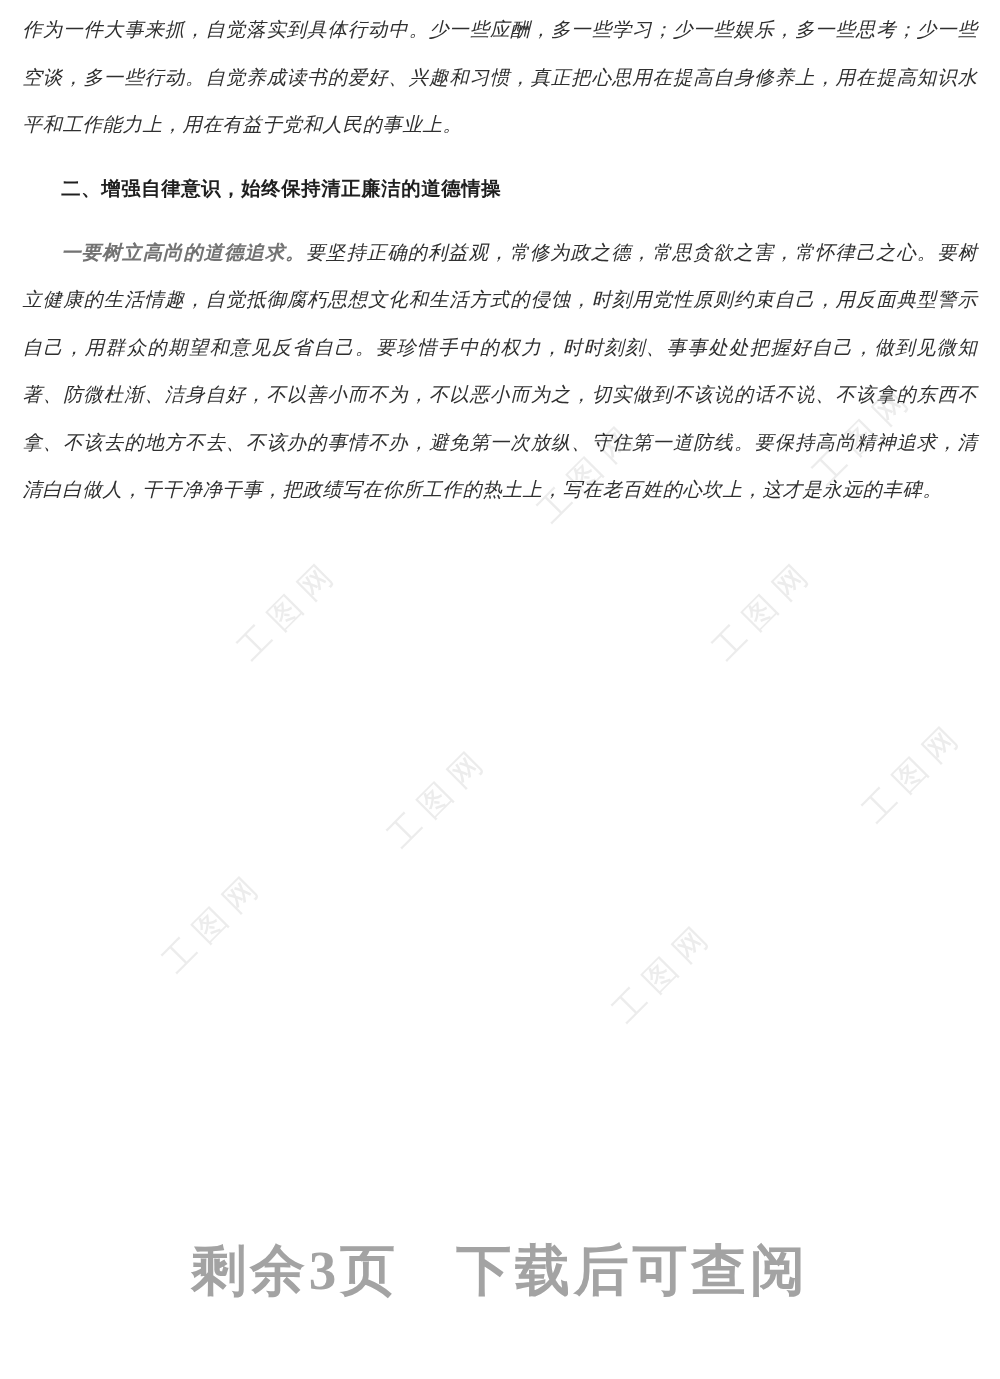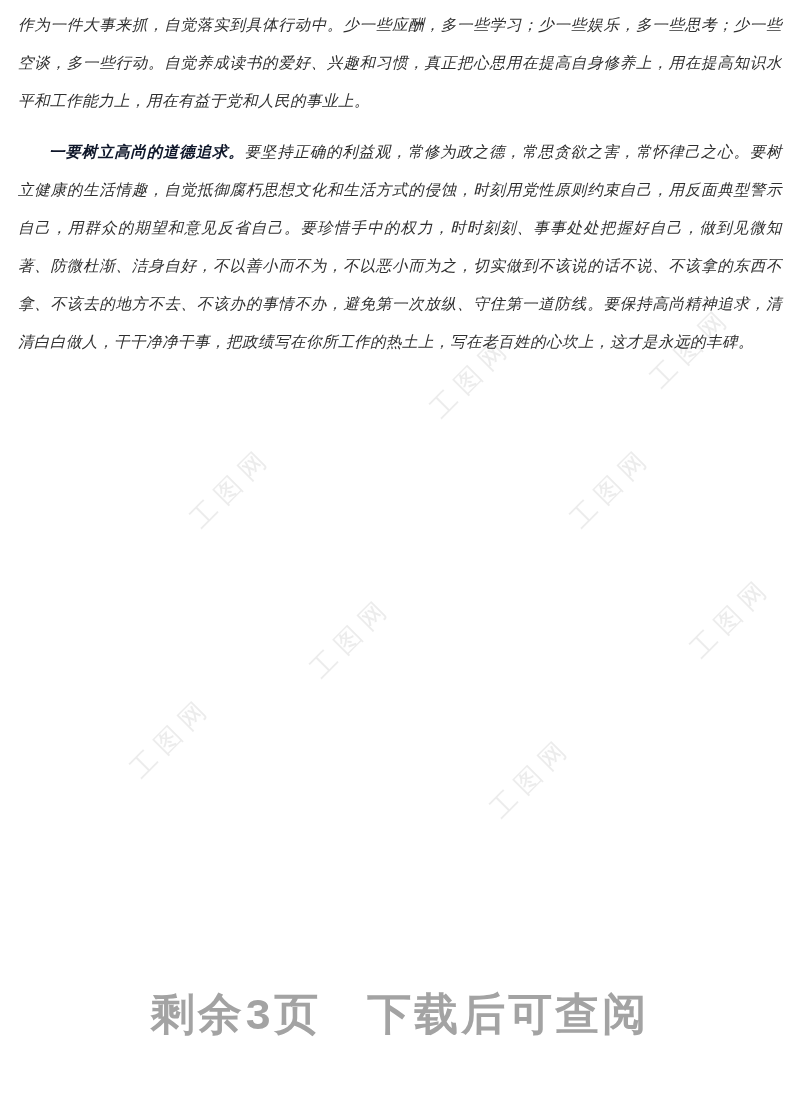--- a/index.html
+++ b/index.html
@@ -31,21 +31,21 @@
     text-align: justify;
     margin: 0 0 13px 0;
     letter-spacing: 0.5px;
     font-style: italic;
   }
   .para.indent {
     text-indent: 2em;
   }
   .para .lead {
     font-weight: bold;
-    color: #0f172a;
+    color: #737373;
   }
   .heading {
     font-size: 15.5px;
     line-height: 38px;
     font-weight: bold;
     color: #1f1f1f;
     text-indent: 2em;
     margin: 0 0 13px 0;
     letter-spacing: 0.5px;
   }
@@ -72,21 +72,21 @@
   .wm6 { left: 680px; top: 600px; }
   .wm7 { left: 120px; top: 720px; }
   .wm8 { left: 480px; top: 760px; }
   .footer-banner {
     position: absolute;
     left: 0;
     top: 988px;
     width: 800px;
     text-align: center;
     z-index: 3;
-    font-family: Liberation Mono, monospace;
+    font-family: Liberation Serif, serif;
     font-weight: bold;
     font-size: 44px;
     line-height: 58px;
     color: #a3a3a3;
     letter-spacing: 3px;
   }
   .footer-banner .hint {
     margin-left: 46px;
   }
 </style>
@@ -103,20 +103,21 @@
     <span class="watermark wm5">工图网</span>
     <span class="watermark wm6">工图网</span>
     <span class="watermark wm7">工图网</span>
     <span class="watermark wm8">工图网</span>
   </div>
 
   <div class="content">
 
     <p class="para">作为一件大事来抓，自觉落实到具体行动中。少一些应酬，多一些学习；少一些娱乐，多一些思考；少一些空谈，多一些行动。自觉养成读书的爱好、兴趣和习惯，真正把心思用在提高自身修养上，用在提高知识水平和工作能力上，用在有益于党和人民的事业上。</p>
 
+    <h2 class="heading">二、增强自律意识，始终保持清正廉洁的道德情操</h2>
 
 
     <p class="para indent"><span class="lead">一要树立高尚的道德追求。</span><span>要坚持正确的利益观，常修为政之德，常思贪欲之害，常怀律己之心。要树立健康的生活情趣，自觉抵御腐朽思想文化和生活方式的侵蚀，时刻用党性原则约束自己，用反面典型警示自己，用群众的期望和意见反省自己。要珍惜手中的权力，时时刻刻、事事处处把握好自己，做到见微知著、防微杜渐、洁身自好，不以善小而不为，不以恶小而为之，切实做到不该说的话不说、不该拿的东西不拿、不该去的地方不去、不该办的事情不办，避免第一次放纵、守住第一道防线。要保持高尚精神追求，清清白白做人，干干净净干事，把政绩写在你所工作的热土上，写在老百姓的心坎上，这才是永远的丰碑。</span></p>
 
 
 
   </div>
 
   <div class="footer-banner">
     <span class="remaining">剩余3页</span><span class="hint">下载后可查阅</span>

